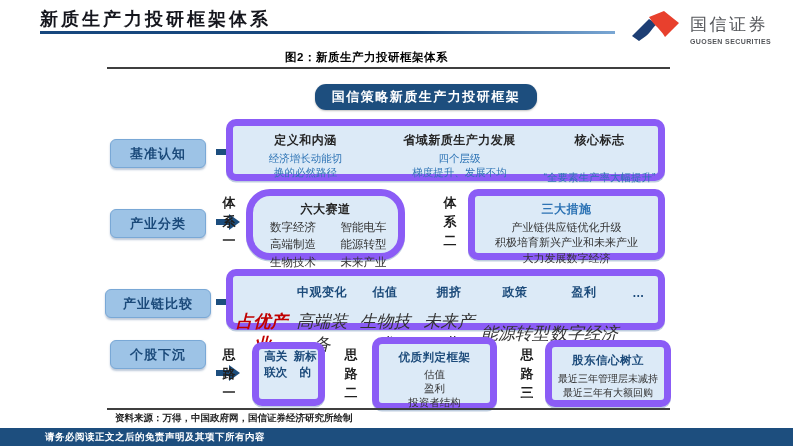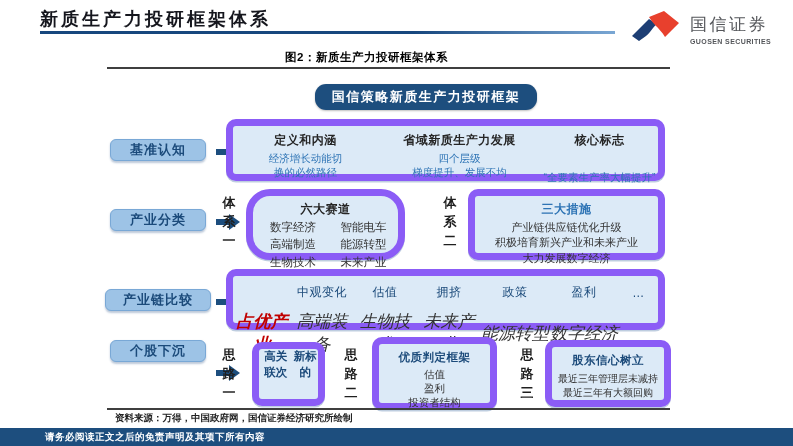--- a/index.html
+++ b/index.html
@@ -27,21 +27,21 @@
   .rule-top { top: 67px; }
   .rule-bottom { top: 408px; }
   .banner {
     position: absolute; left: 315px; top: 84px; width: 222px; height: 26px;
     background: #1d4e7e; border-radius: 11px; color: #fff; font-weight: bold;
     font-size: 13px; letter-spacing: 1.5px; display: flex; align-items: center; justify-content: center;
     box-shadow: 0 1px 2px rgba(0,0,0,0.25);
   }
   
   .row-label {
-    position: absolute; height: 22px; background: #9dc3e6; border: 1px solid #79a8d6;
+    position: absolute; height: 29px; background: #9dc3e6; border: 1px solid #79a8d6;
     border-radius: 6px; color: #1b4a7a; font-weight: bold; font-size: 13px; letter-spacing: 1px;
     display: flex; align-items: center; justify-content: center; box-sizing: border-box;
     box-shadow: 0 1.5px 2px rgba(90,120,160,0.4);
   }
   .lbl-r1 { left: 110px; top: 139px; width: 96px; }
   .lbl-r2 { left: 110px; top: 209px; width: 96px; }
   .lbl-r3 { left: 105px; top: 289px; width: 106px; }
   .lbl-r4 { left: 110px; top: 340px; width: 96px; }
   .arrow { position: absolute; width: 24px; height: 16px; }
   .arrow::before { content: ""; position: absolute; left: 0; top: 5px; width: 13px; height: 6px; background: #1d4e7e; }
@@ -81,21 +81,21 @@
   .r2col { font-size: 11.5px; color: #333; line-height: 1.5; }
   .r2col.left { width: 50%; padding-left: 17px; box-sizing: border-box; }
   .r2col.right { width: 50%; padding-left: 15px; box-sizing: border-box; }
   .r2lines { text-align: center; font-size: 11px; color: #333; line-height: 1.4; margin-top: 2px; }
   
   .box-r3 { left: 226px; top: 269px; width: 439px; height: 61px; }
   .r3grid {
     display: grid; grid-template-columns: 58px 62px 64px 64px 68px 70px 1fr;
     padding-top: 8px; row-gap: 9px; align-items: center;
   }
-  .r3h { font-size: 12px; font-weight: normal; color: #1b4a7a; text-align: center; letter-spacing: 0.5px; }
+  .r3h { font-size: 12px; font-weight: bold; color: #1b4a7a; text-align: center; letter-spacing: 0.5px; }
   .r3d { font-size: 17px; color: #333; text-align: center; font-style: italic; }
   .r3d.lead { color: #c00000; font-weight: bold; }
   
   .box-p1 { left: 252px; top: 342px; width: 73px; height: 64px; display: flex; flex-direction: row; justify-content: center; }
   .p1line { text-align: center; font-size: 11.5px; font-weight: bold; color: #1b4a7a; line-height: 1.35; }
   .box-p2 { left: 372px; top: 337px; width: 125px; height: 73px; }
   .box-p3 { left: 545px; top: 340px; width: 126px; height: 67px; }
   .r4title { text-align: center; font-size: 11.5px; font-weight: bold; color: #1b4a7a; margin-top: 6px; letter-spacing: 0.5px; }
   .r4lines { text-align: center; font-size: 10.5px; color: #333; line-height: 1.35; margin-top: 2px; }
   .box-p3 .r4lines { font-size: 10px; line-height: 1.4; margin-top: 4px; }

